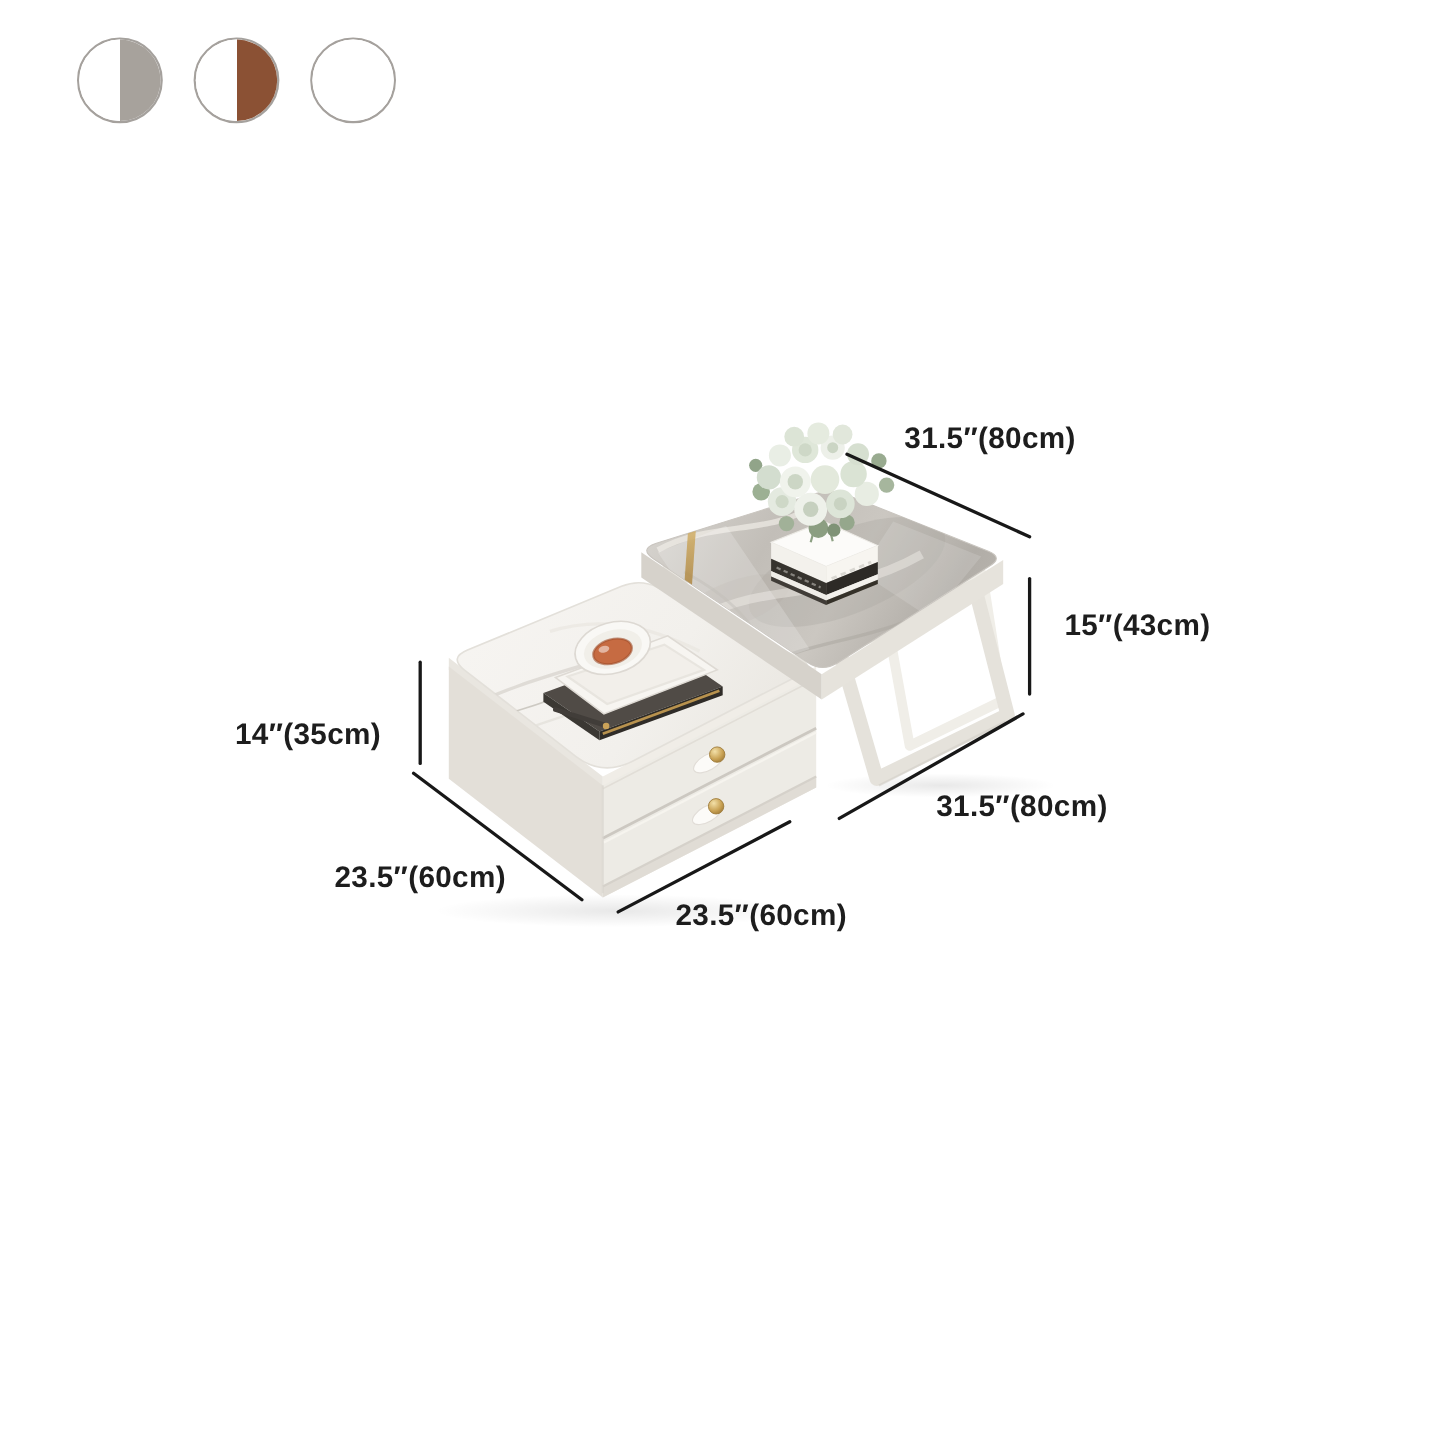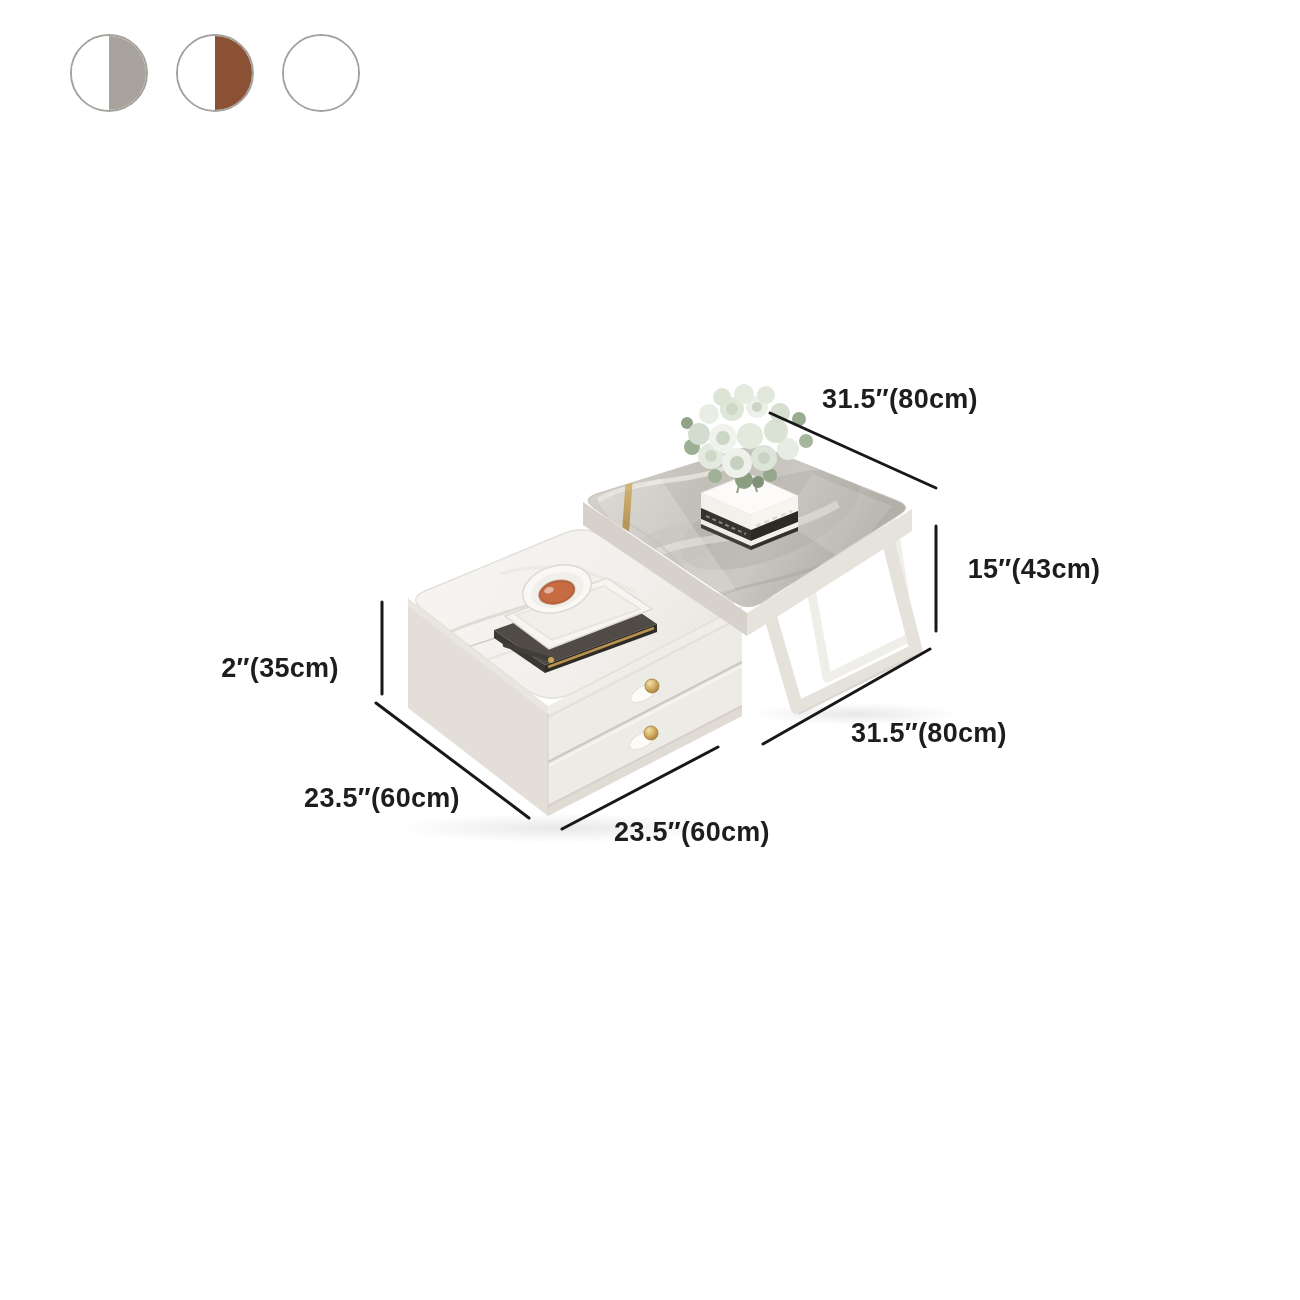--- a/index.html
+++ b/index.html
@@ -208,16 +208,16 @@
       <line x1="930" y1="649" x2="763" y2="744"></line>
       <line x1="382" y1="602" x2="382" y2="694"></line>
       <line x1="376" y1="703" x2="529" y2="818"></line>
       <line x1="562" y1="829" x2="718" y2="747"></line>
     </g>
   </svg>
 
   <div class="dim" style="left:900px;top:399px">31.5″(80cm)</div>
   <div class="dim" style="left:1034px;top:569px">15″(43cm)</div>
   <div class="dim" style="left:929px;top:733px">31.5″(80cm)</div>
-  <div class="dim" style="left:280px;top:668px">2″(35cm)</div>
+  <div class="dim" style="left:280px;top:668px">14″(35cm)</div>
   <div class="dim" style="left:382px;top:798px">23.5″(60cm)</div>
   <div class="dim" style="left:692px;top:832px">23.5″(60cm)</div>
 </div>
 
 </body></html>

